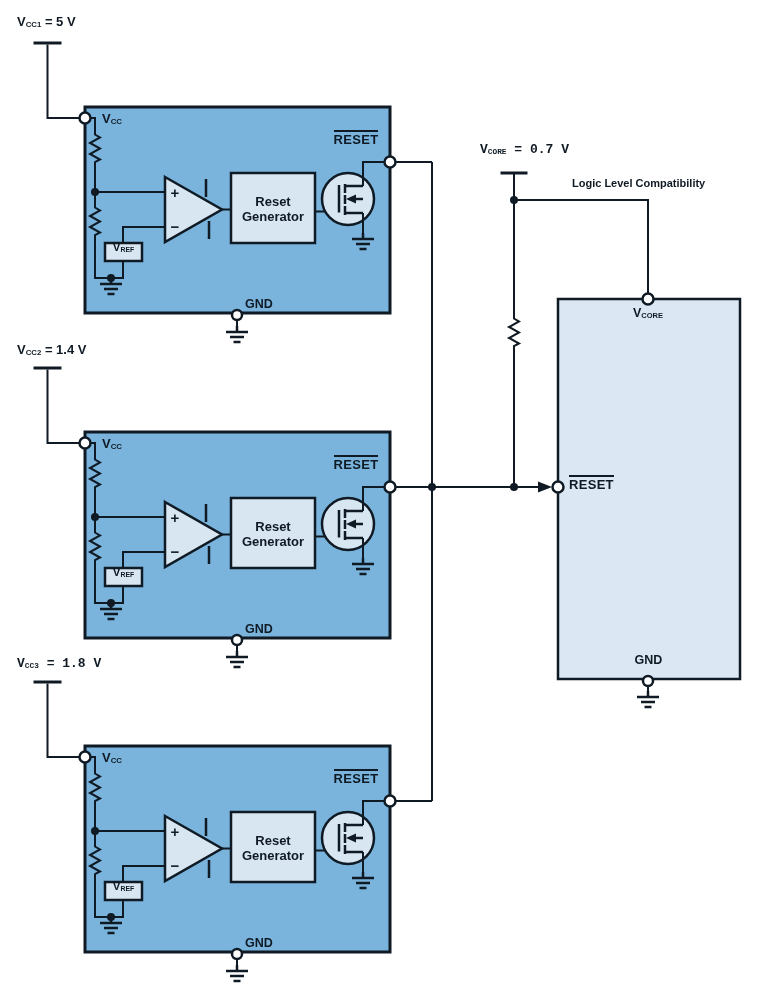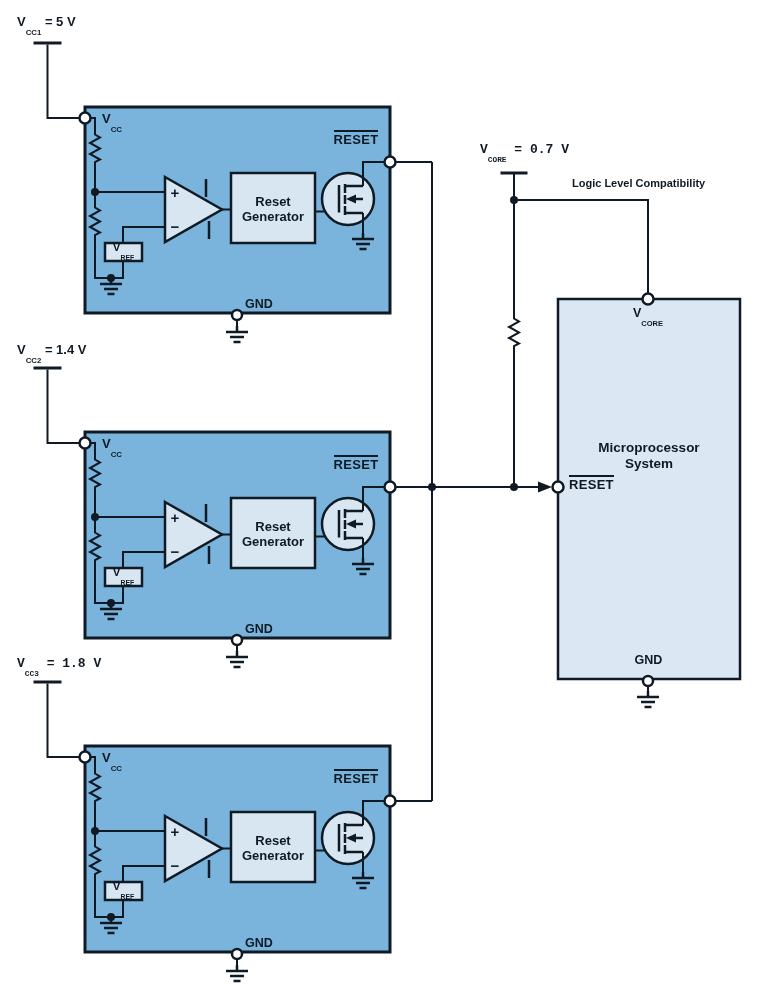--- a/index.html
+++ b/index.html
@@ -19,21 +19,21 @@
   .thick{stroke-width:3;}
   .box{fill:var(--block_fill);stroke:var(--ink);stroke-width:3;}
   .mbox{fill:var(--mpu_fill);stroke:var(--ink);stroke-width:2.5;}
   .ibox{fill:var(--light_fill);stroke:var(--ink);stroke-width:2.5;}
   .sym{stroke:var(--ink);stroke-width:2.5;fill:none;}
   .pin{fill:#fff;stroke:var(--ink);stroke-width:2.5;}
   .dot{fill:var(--ink);stroke:none;}
   .arrow{fill:var(--ink);stroke:none;}
   .lbl{position:absolute;font-weight:700;color:var(--ink);white-space:nowrap;font-size:13px;line-height:15px;}
   .ctr{text-align:center;white-space:normal;}
-  .lbl sub{font-size:0.6em;line-height:0;position:relative;top:9px;vertical-align:baseline;letter-spacing:0;margin-top:27px;}
+  .lbl sub{font-size:0.6em;line-height:0;position:relative;top:1px;vertical-align:baseline;letter-spacing:0;margin-top:27px;}
   .ovl{display:inline-block;border-top:2px solid var(--ink);padding-top:1px;line-height:1.1;letter-spacing:0.3px;}
   .small{font-size:12.5px;}
   .vref{font-size:11.5px;}
   .sign{font-size:15px;line-height:15px;}
   .note{font-size:11px;padding-left:24px;}
   .title{font-size:13.5px;line-height:16px;}
 </style>
 </head>
 <body>
 
@@ -141,17 +141,16 @@
   <div class="lbl ctr" style="left:322px;top:769px;width:68px;"><span class="ovl">RESET</span></div>
   <div class="lbl ctr" style="left:231px;top:833px;width:84px;"><span>Reset</span><br><span>Generator</span></div>
   <div class="lbl ctr vref" style="left:104px;top:879px;width:39px;"><span>V</span><sub>REF</sub></div>
   <div class="lbl ctr sign" style="left:166px;top:824px;width:18px;"><span>+</span></div>
   <div class="lbl ctr sign" style="left:166px;top:858px;width:18px;"><span>−</span></div>
   <div class="lbl small" style="left:245px;top:936px;"><span>GND</span></div>
 
   <div class="lbl" style="left:480px;top:142px;font-family:Liberation Mono, monospace;"><span>V</span><sub>CORE</sub><span> = 0.7 V</span></div>
   <div class="lbl note" style="left:548px;top:176px;"><span>Logic Level Compatibility</span></div>
   <div class="lbl ctr small" style="left:612px;top:306px;width:72px;"><span>V</span><sub>CORE</sub></div>
-  <div class="lbl ctr title" style="left:564px;top:440px;width:170px;"><span>Microprocessor</span><br><span>System</span></div>
   <div class="lbl" style="left:569px;top:475px;"><span class="ovl">RESET</span></div>
   <div class="lbl ctr small" style="left:630px;top:653px;width:37px;"><span>GND</span></div>
 
 </div>
 
 </body></html>

